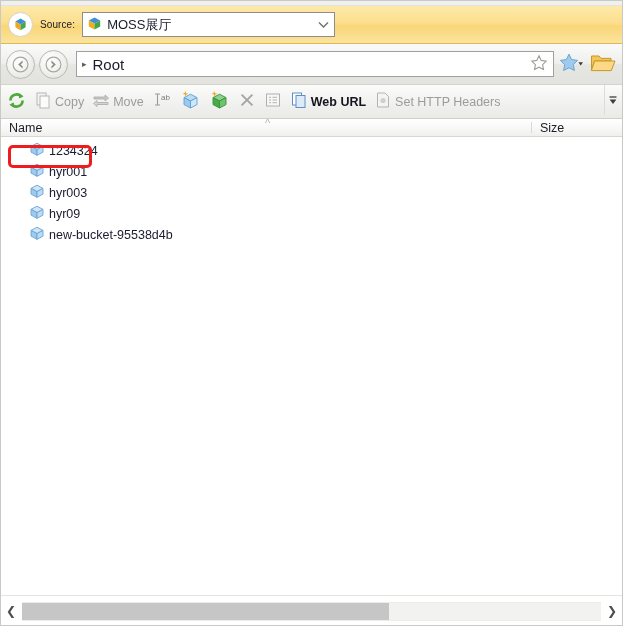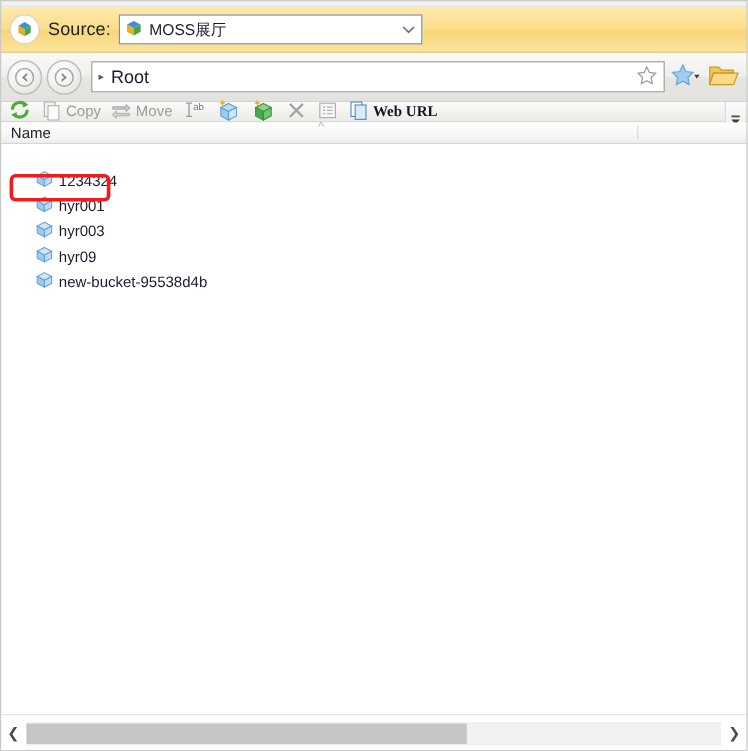--- a/index.html
+++ b/index.html
@@ -19,21 +19,21 @@
     height:38px;box-sizing:border-box;
     background:linear-gradient(to bottom,#fde9a9 0%,#fcdf8e 45%,#f9d677 55%,#fbe49f 100%);
     border-bottom:1px solid #e0b94b;
     display:flex;align-items:center;padding:0 8px;gap:7px;
   }
   .app-logo{
     width:23px;height:23px;border-radius:50%;
     background:#ffffff;border:1px solid #d8d3c4;
     display:flex;align-items:center;justify-content:center;flex:0 0 auto;
   }
-  .source-label{font-size:15px;color:#20202c;letter-spacing:.1px;text-align:right;}
+  .source-label{font-size:10px;color:#20202c;letter-spacing:.1px;text-align:right;}
   .source-select{
     flex:0 0 auto;width:253px;height:25px;box-sizing:border-box;
     background:#ffffff;border:1px solid #8d8d8d;
     display:flex;align-items:center;padding:0 4px;gap:5px;position:relative;
   }
   .source-select .sv{font-size:13px;color:#1b1b2f;text-align:center;}
   .chev{margin-left:auto;color:#6b6b6b;}
 
   
   .nav-bar{
@@ -54,28 +54,28 @@
     display:flex;align-items:center;padding:0 5px;gap:6px;
   }
   .addr .arrowx{color:#5c5c5c;font-size:9px;}
   .addr .crumb{font-size:15px;color:#1b1b2f;}
   .addr .starout{margin-left:auto;}
   .navstar{flex:0 0 auto;display:flex;align-items:center;}
   .navfolder{flex:0 0 auto;margin-left:2px;margin-right:1px;}
 
   
   .toolbar{
-    height:17px;box-sizing:border-box;
+    height:34px;box-sizing:border-box;
     background:linear-gradient(to bottom,#fbfbfa 0%,#f2f2f0 50%,#eaeae7 100%);
     border-bottom:1px solid #cfcfcb;
     display:flex;align-items:center;padding:0 4px;gap:2px;position:relative;
   }
   .tbtn{display:flex;align-items:center;gap:3px;padding:1px 3px;height:24px;box-sizing:border-box;}
   .tbtn .tlbl{font-size:12.5px;white-space:nowrap;}
-  .tbtn.enabled .tlbl{color:#15151f;font-weight:bold;font-family:Liberation Serif, serif;}
+  .tbtn.enabled .tlbl{color:#15151f;font-weight:bold;}
   .tbtn.disabled .tlbl{color:#9c9c9c;}
   .overflow{
     position:absolute;right:2px;top:0;height:30px;width:16px;
     display:flex;align-items:center;justify-content:center;
     border-left:1px solid #dcdcd8;background:linear-gradient(to bottom,#fbfbfa,#ebebe8);
   }
 
   
   .list-head{
     height:18px;box-sizing:border-box;position:relative;
@@ -283,33 +283,45 @@
     <div class="tbtn enabled">
       <span>
         <svg width="18" height="18" viewBox="0 0 18 18">
           <rect x="2.5" y="2" width="9" height="12" fill="#ffffff" stroke="#5e90c8" stroke-width="1"></rect>
           <rect x="6" y="4.5" width="9" height="12" fill="#dcebfa" stroke="#5e90c8" stroke-width="1"></rect>
         </svg>
       </span>
       <span class="tlbl">Web URL</span>
     </div>
 
+    <div class="tbtn disabled">
+      <span>
+        <svg width="18" height="18" viewBox="0 0 18 18">
+          <path d="M3.5 2 L11 2 L14.5 5.4 L14.5 16 L3.5 16 Z" fill="#f4f4f3" stroke="#b4b4b1" stroke-width="1"></path>
+          <circle cx="9" cy="9.5" r="2.6" fill="#cfcfcc"></circle>
+        </svg>
+      </span>
+      <span class="tlbl">Set HTTP Headers</span>
+    </div>
 
     <div class="overflow">
       <svg width="10" height="14" viewBox="0 0 10 14">
         <path d="M1.5 4 L8.5 4" stroke="#4a4a4a" stroke-width="1.4"></path>
         <path d="M1.6 6.6 L8.4 6.6 L5 11 Z" fill="#3c3c3c"></path>
       </svg>
     </div>
   </div>
 
   <div class="list-head">
     <div class="lh-name">
       <span>Name</span>
     </div>
+    <div class="lh-size">
+      <span>Size</span>
+    </div>
     <div class="sortcaret">^</div>
   </div>
 
   <div class="list-body">
 
     <div class="row">
       <span>
         <svg width="16" height="16" viewBox="0 0 16 16">
           <path d="M8 2.2 L14 5.4 L8 8.6 L2 5.4 Z" fill="#cfe6f8" stroke="#6aa3d4" stroke-width=".9"></path>
           <path d="M2 5.4 L8 8.6 L8 14.3 L2 11.1 Z" fill="#9fcaef" stroke="#6aa3d4" stroke-width=".9"></path>

